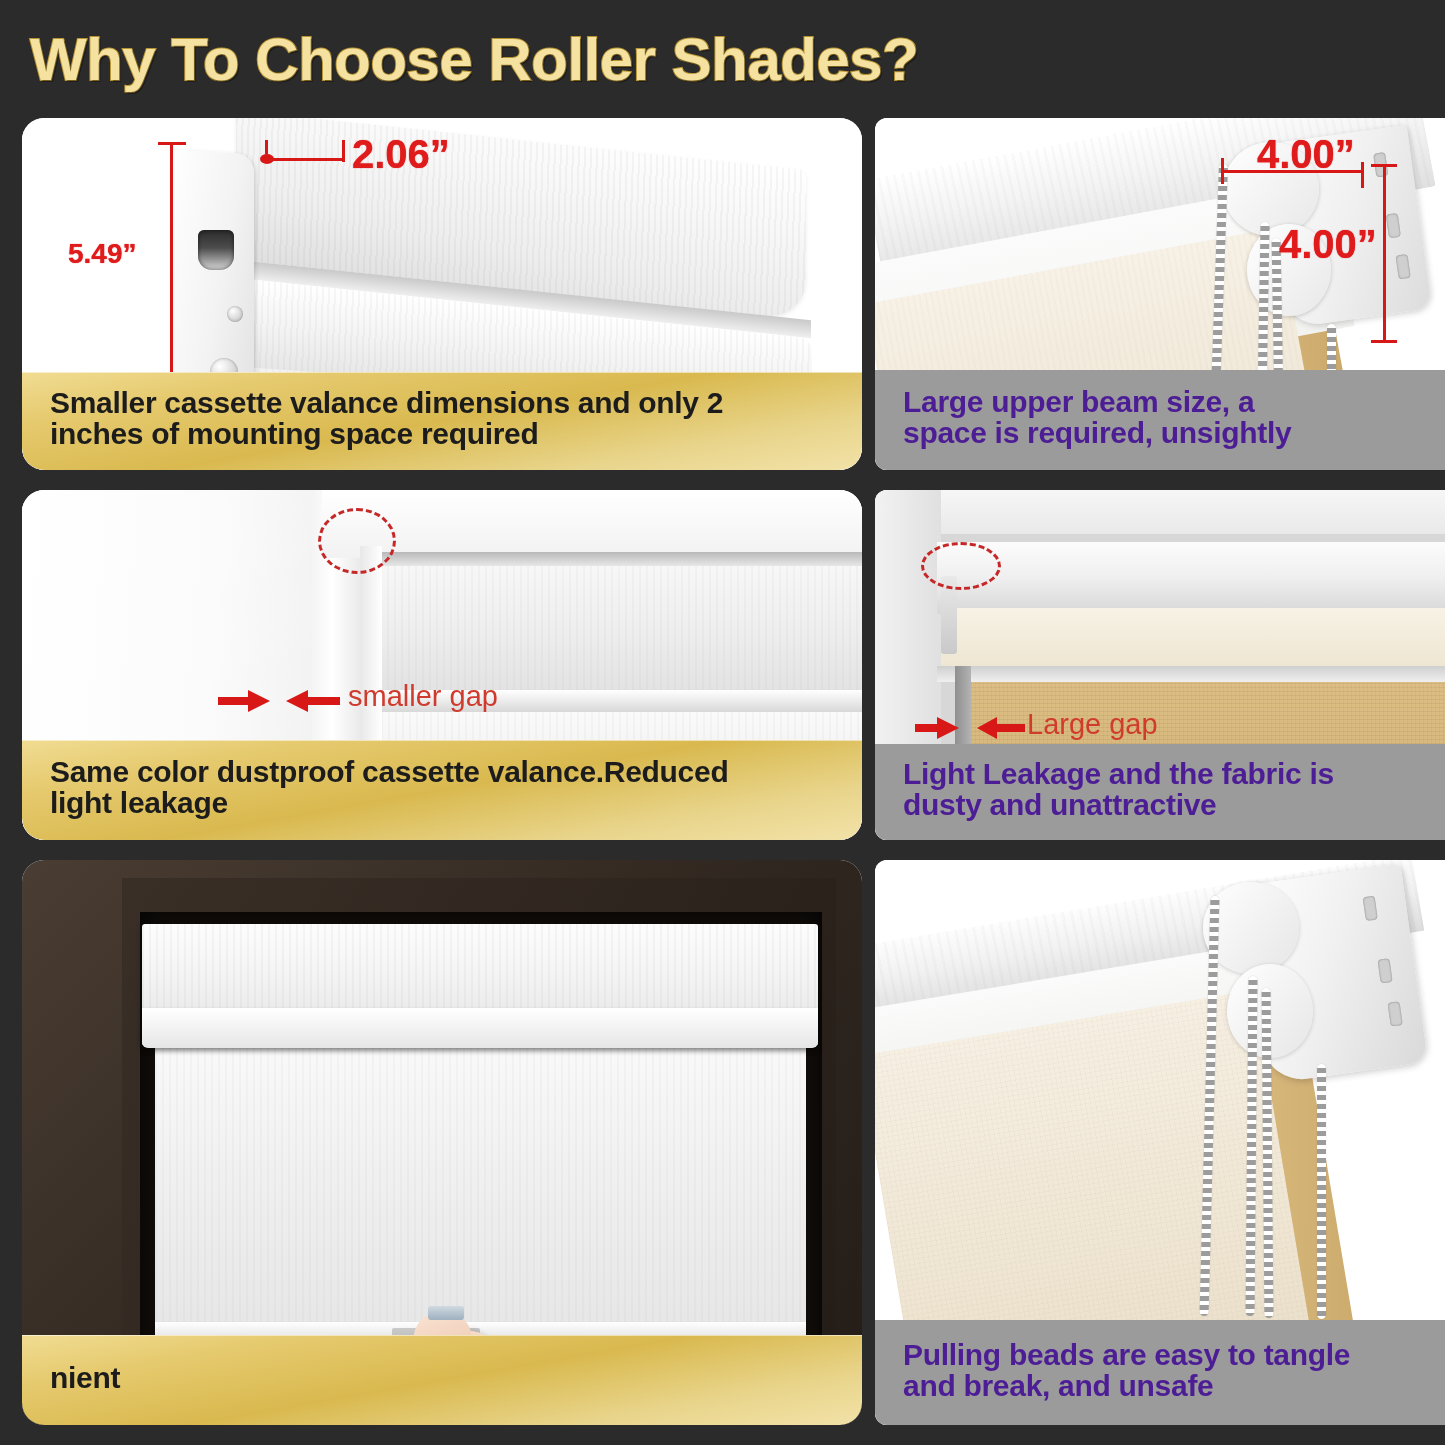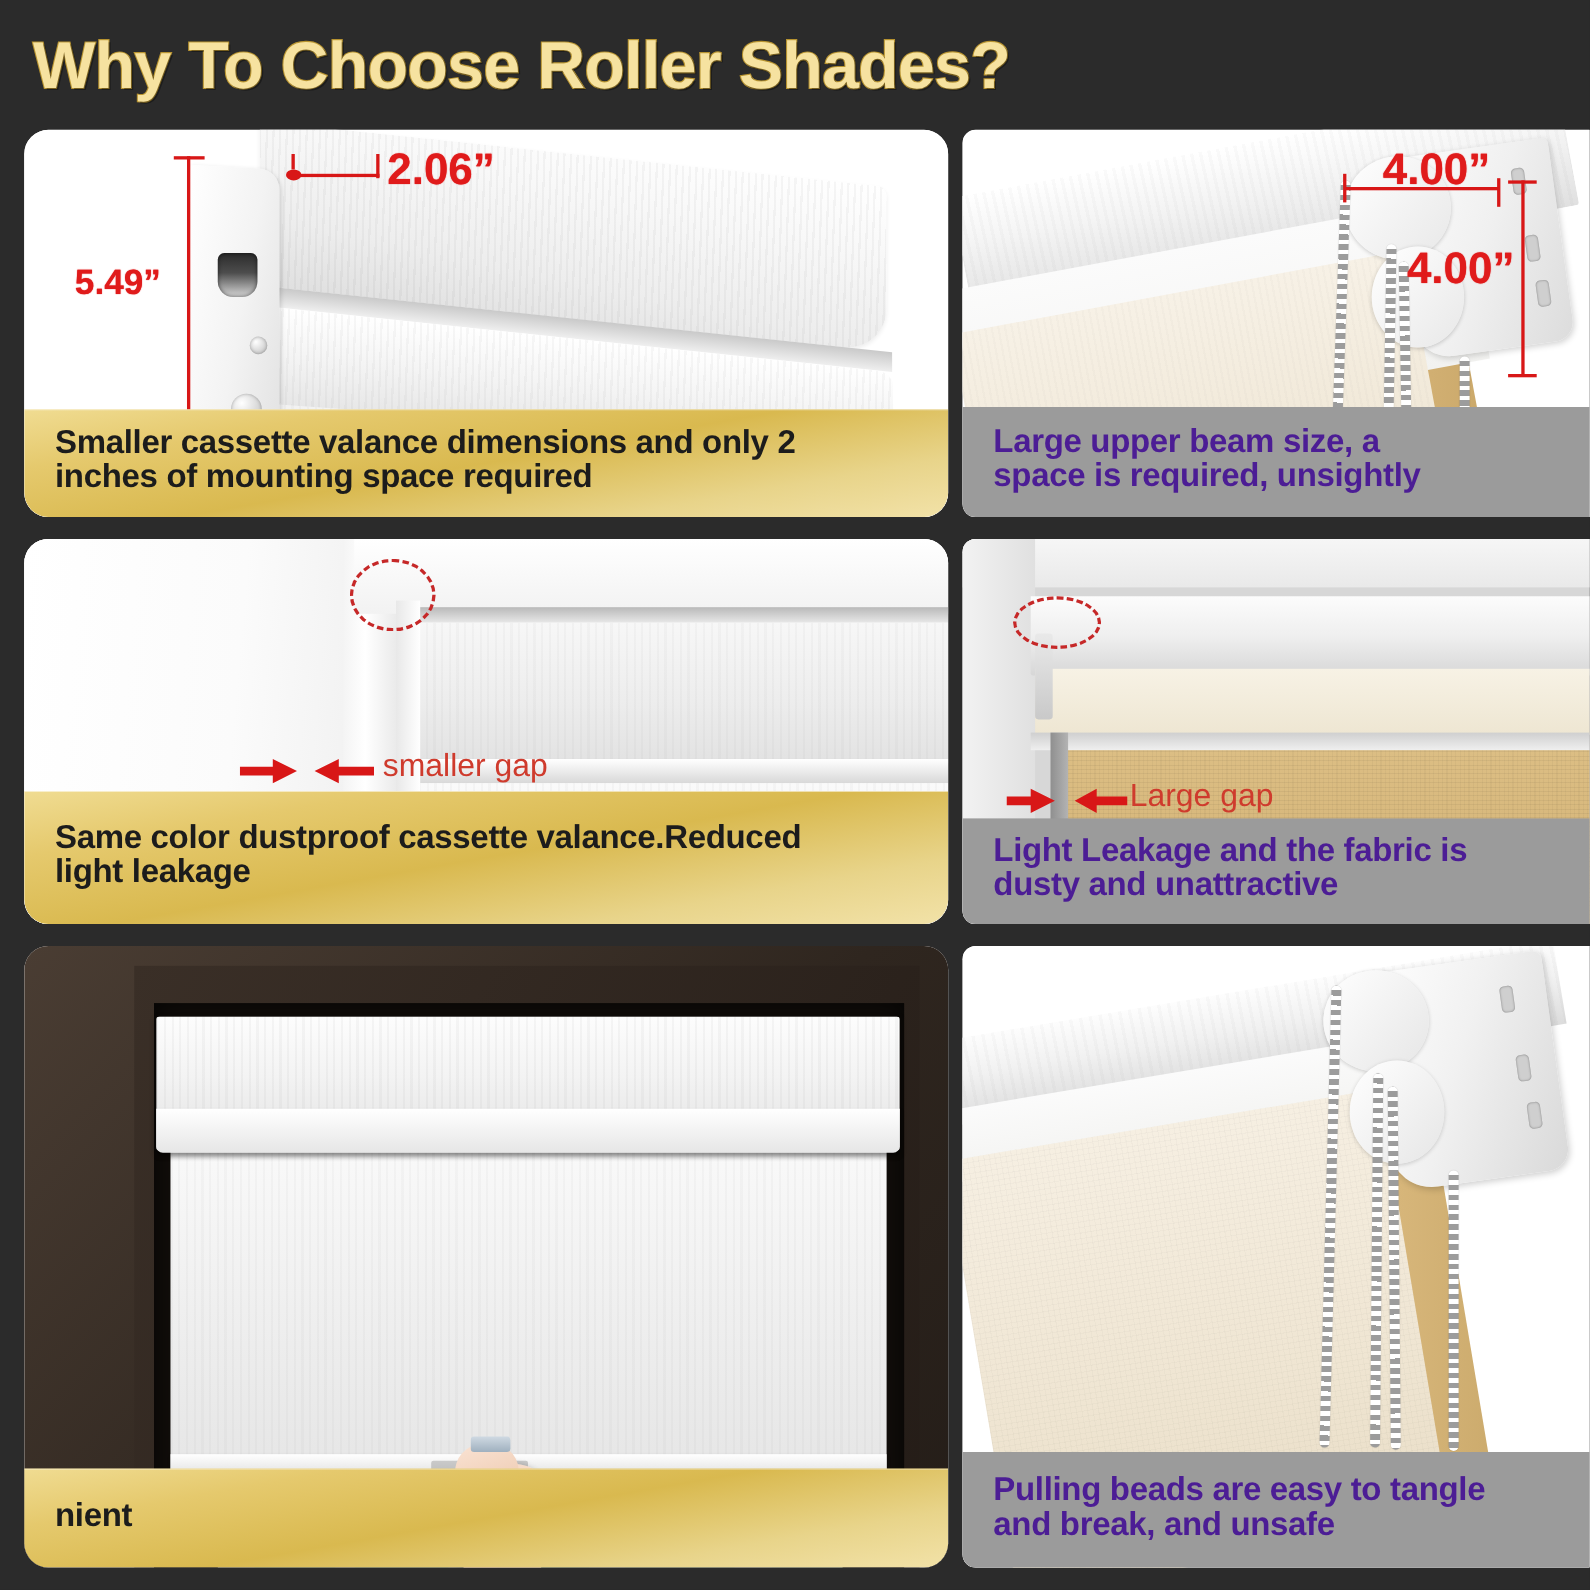--- a/index.html
+++ b/index.html
@@ -55,21 +55,21 @@
   }
   .caption .line{
     font-size:30px; font-weight:bold; line-height:1.02; letter-spacing:-.3px;
     white-space:nowrap;
   }
   .caption.gray .line{ font-size:30px; }
   .cap-h1{ height:100px; }
   .cap-h2{ height:96px; }
   .cap-h3{ height:105px; }
   .cap-g1{ height:98px; }
-  .cap-g2{ height:121px; }
+  .cap-g2{ height:100px; }
   .cap-g3{ height:90px; }
 
   
   .dim-text{
     position:absolute; color:#e01b1b; font-weight:bold;
     font-family:"Liberation Sans", sans-serif;
     text-shadow:0 0 1px #e01b1b;
     white-space:nowrap; z-index:30;
   }
   .dim-line{ position:absolute; background:#d81717; z-index:29; }
@@ -407,21 +407,21 @@
 
     <div class="dim-line v" style="left:243px; top:22px; height:14px;"></div>
     <div class="dim-line v" style="left:320px; top:22px; height:22px;"></div>
     <div class="dim-line h" style="left:243px; top:40px; width:80px;"></div>
     <div class="tick" style="left:238px; top:36px; width:14px; height:10px; border-radius:50%;"></div>
     <div class="dim-text" style="left:330px; top:14px; font-size:40px;">2.06”</div>
 
     <div class="dim-line v" style="left:148px; top:24px; height:284px;"></div>
     <div class="dim-line h" style="left:136px; top:24px; width:28px;"></div>
     <div class="dim-line h" style="left:136px; top:305px; width:28px;"></div>
-    <div class="dim-text" style="left:46px; top:120px; font-size:32px;">5.49”</div>
+    <div class="dim-text" style="left:46px; top:120px; font-size:28px;">5.49”</div>
   </div>
 
   <div class="caption gold cap-g1">
     <div class="line">Smaller cassette valance dimensions and only 2</div>
     <div class="line">inches of mounting space required</div>
   </div>
 </div>
 
 <div class="panel right row1">
   <div class="photo">

